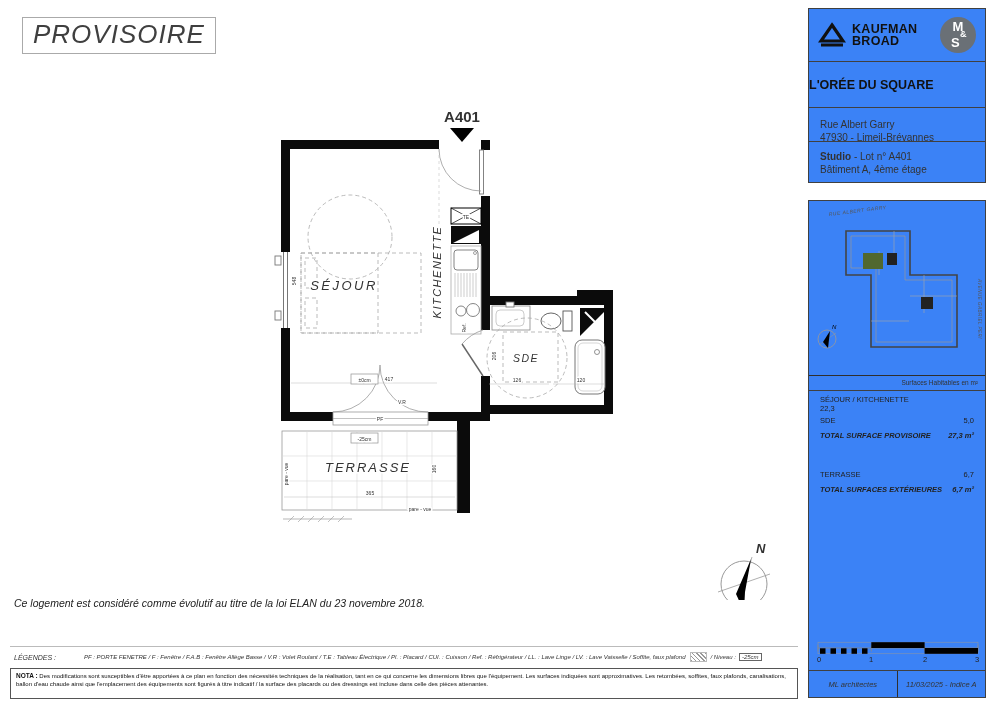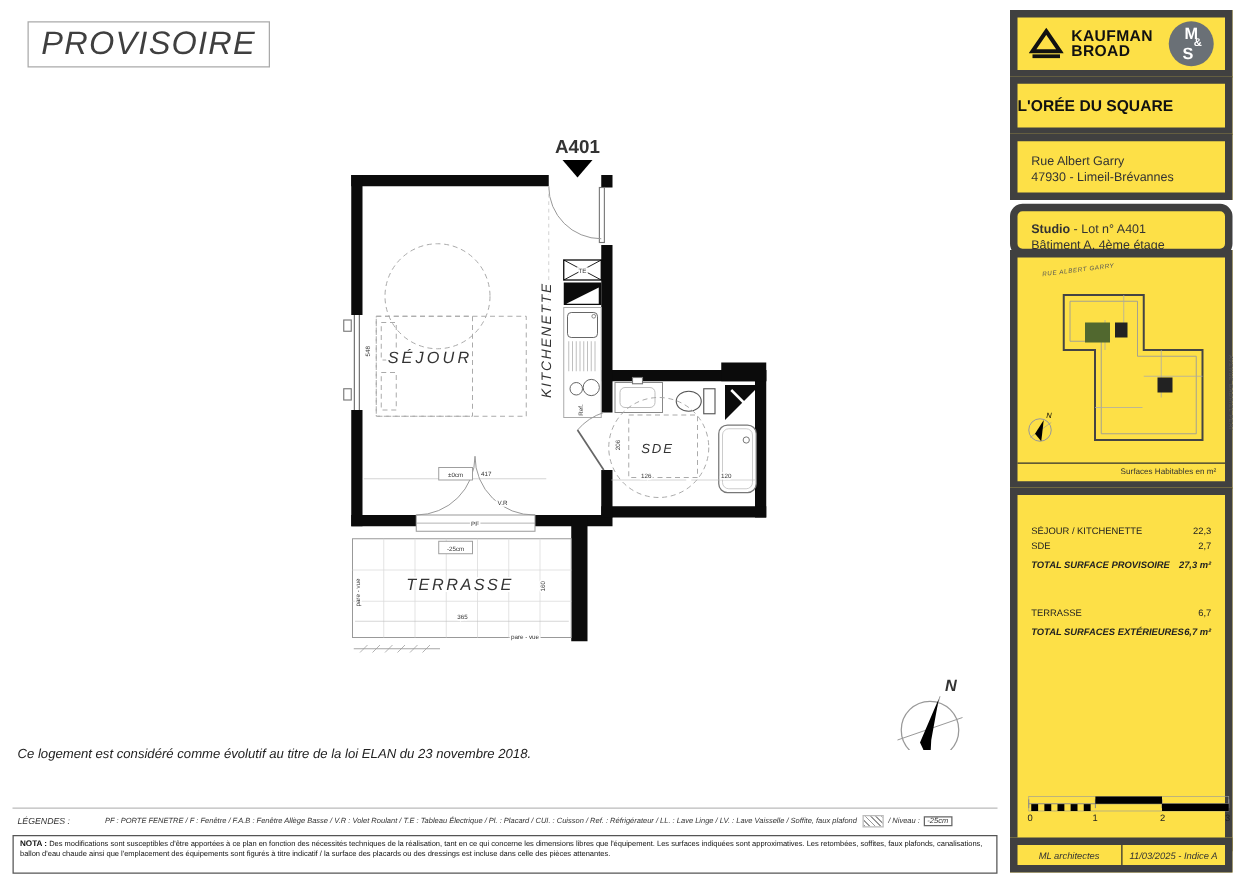--- a/index.html
+++ b/index.html
@@ -13,38 +13,38 @@
   .plan text{font-family:"Liberation Sans",sans-serif;fill:#333;}
   .wall{fill:#0b0b0b;}
   .thin{stroke:#999;stroke-width:0.8;fill:none;}
   .dash{stroke:#aaa;stroke-width:0.8;fill:none;stroke-dasharray:4 3;}
   .grid{stroke:#d9d9d9;stroke-width:0.6;}
   .fix{stroke:#777;stroke-width:0.9;fill:#fff;}
   .dim{font-size:5px;fill:#444;paint-order:stroke;stroke:#fff;stroke-width:2.5px;}
   .roomlbl{font-style:italic;fill:#333;paint-order:stroke;stroke:#fff;stroke-width:3px;}
   
   .sidebar{position:absolute;left:808px;top:8px;width:180px;height:690px;}
-  .sbox{position:absolute;left:0;width:178px;border:6px solid #404040;background:#fde047;box-sizing:border-box;}
+  .sbox{position:absolute;left:0;width:178px;border:1px solid #404040;background:#3b82f6;box-sizing:border-box;}
   .b-logo{top:0;height:54px;display:flex;align-items:center;justify-content:space-between;padding:0 9px;}
   .kb{display:flex;align-items:center;gap:6px;}
   .kb-name{font-weight:bold;font-size:12.5px;line-height:12px;letter-spacing:0.3px;color:#111;}
   .ms{position:relative;width:36px;height:36px;border-radius:50%;background:#6a7076;color:#fff;font-weight:bold;}
   .ms span{position:absolute;line-height:1;}
   .ms .m{top:3px;left:50%;transform:translateX(-50%);font-size:13px;}
   .ms .a{top:13px;left:20px;font-size:9px;}
   .ms .s{top:19px;left:11px;font-size:13px;}
   .b-title{top:53px;height:47px;display:flex;align-items:center;padding:0 0;font-weight:bold;font-size:12.5px;color:#111;}
   .b-addr{top:99px;height:53px;padding:10px 11px;font-size:10px;line-height:13px;color:#333;}
-  .b-lot{top:155px;height:42px;padding:8px 11px;font-size:10px;line-height:13px;color:#333;border-radius:10px;}
+  .b-lot{top:133px;height:42px;padding:8px 11px;font-size:10px;line-height:13px;color:#333;}
   .b-map{top:192px;height:191px;}
   .map-strip{position:absolute;left:0;right:0;bottom:0;height:15px;border-top:1px solid #2f2f2f;
              font-size:6.5px;color:#333;text-align:right;padding:3px 7px 0 0;box-sizing:border-box;}
   .b-table{top:382px;height:291px;font-size:7.5px;color:#222;}
   .trow{display:flex;justify-content:space-between;padding:0 11px;margin-top:3px;}
-  .trow.first{margin-top:24px;}
+  .trow.first{margin-top:4px;flex-direction:column;}
   .trow.total{font-weight:bold;font-style:italic;margin-top:6px;}
   .trow.gap{margin-top:30px;}
   .scalebar{position:absolute;left:7px;right:7px;bottom:14px;}
   .scalebar text{font-size:7.5px;fill:#222;}
   .b-footer{top:662px;height:28px;display:flex;text-align:center;}
   .fcell{flex:1;display:flex;align-items:center;justify-content:center;font-size:7.5px;font-style:italic;color:#333;}
   .fcell + .fcell{border-left:1px solid #2f2f2f;}
   
   .elan{position:absolute;left:14px;top:597px;width:780px;font-style:italic;font-size:10.5px;line-height:13.5px;color:#222;}
   .legend{position:absolute;left:10px;top:646px;width:788px;height:21px;border-top:1px solid #bbb;
@@ -277,21 +277,21 @@
       <div class="map-strip">Surfaces Habitables en m²</div>
     </div>
 
     <div class="sbox b-table">
       <div class="trow first">
         <span>SÉJOUR / KITCHENETTE</span>
         <span>22,3</span>
       </div>
       <div class="trow">
         <span>SDE</span>
-        <span>2,7</span>
+        <span>5,0</span>
       </div>
       <div class="trow total">
         <span>TOTAL SURFACE PROVISOIRE</span>
         <span>27,3 m²</span>
       </div>
       <div class="trow gap">
         <span>TERRASSE</span>
         <span>6,7</span>
       </div>
       <div class="trow total">

